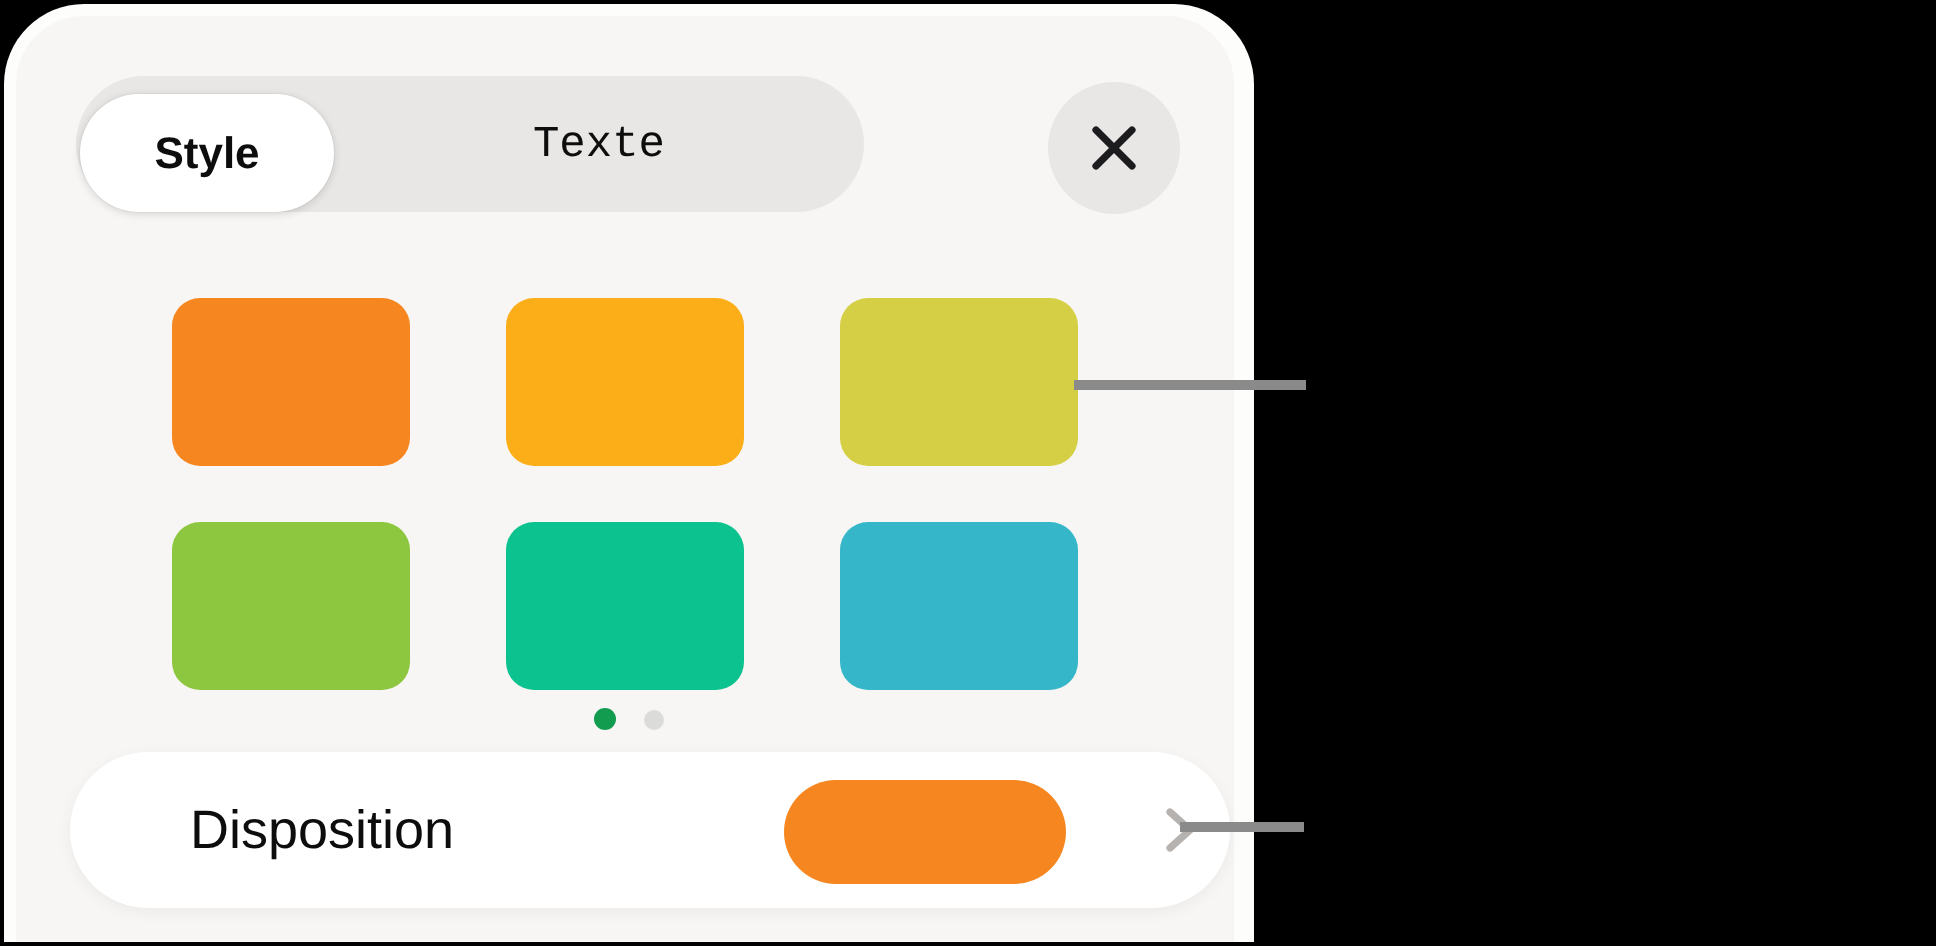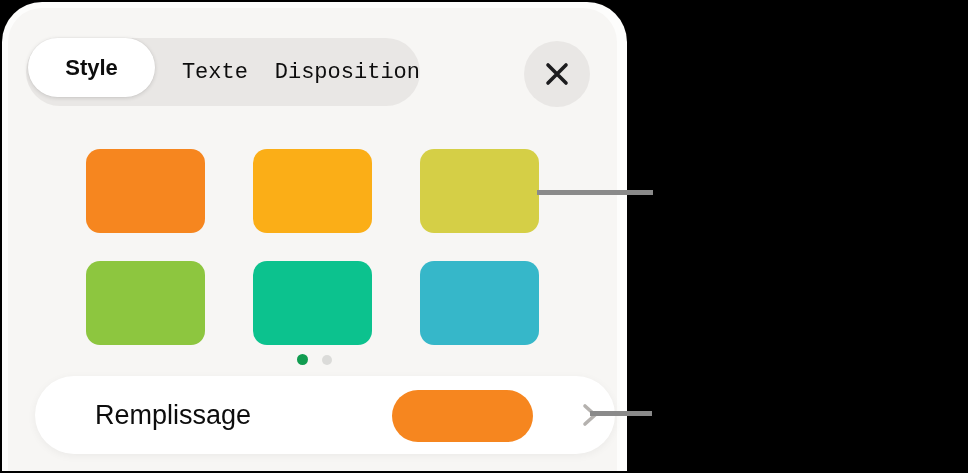--- a/index.html
+++ b/index.html
@@ -23,26 +23,26 @@
   .panel-inner {
     position: absolute;
     left: 6px; top: 6px; right: 10px; bottom: -40px;
     background: #f7f6f4;
     border-radius: 34px;
   }
 
   
   .segmented {
     position: absolute;
-    left: 24px; top: 36px;
+    left: 36px; top: 36px;
     width: 394px; height: 68px;
     background: #e9e7e5;
     border-radius: 34px;
     display: flex;
-    align-items: flex-start;
+    align-items: flex-end;
   }
   .seg {
     height: 100%;
     display: flex;
     align-items: center;
     justify-content: center;
     font-size: 22px;
     color: #0d0d0d;
     cursor: pointer;
     white-space: nowrap;
@@ -139,21 +139,20 @@
 </style>
 </head>
 <body>
 
 <div class="panel">
   <div class="panel-inner"></div>
 
   <div class="segmented">
     <div class="seg selected">Style</div>
     <div class="seg plain">Texte</div>
-    <div class="seg plain">Disposition</div>
   </div>
 
   <div class="close-btn">
     <svg width="30" height="30" viewBox="0 0 30 30">
       <path d="M6 6 L24 24 M24 6 L6 24" stroke="#1c1c1e" stroke-width="3.6" stroke-linecap="round" fill="none"></path>
     </svg>
   </div>
 
   <div class="swatch r1 c1" style="background: rgb(246, 134, 31);"></div>
   <div class="swatch r1 c2" style="background: rgb(251, 174, 23);"></div>
@@ -161,21 +160,21 @@
   <div class="swatch r2 c1" style="background: rgb(141, 198, 63);"></div>
   <div class="swatch r2 c2" style="background: rgb(12, 194, 142);"></div>
   <div class="swatch r2 c3" style="background: rgb(54, 183, 201);"></div>
 
   <div class="dots">
     <span class="dot active" style="background: rgb(17, 156, 80);"></span>
     <span class="dot idle" style="background: rgb(219, 219, 217);"></span>
   </div>
 
   <div class="fill-row">
-    <span class="fill-label">Remplissage</span>
+    <span class="fill-label">Disposition</span>
     <span class="fill-swatch" style="background: rgb(246, 134, 31);"></span>
     <svg class="fill-chevron" width="28" height="28" viewBox="0 0 28 28">
       <path d="M10 5 L20 14 L10 23" stroke="#b5b2af" stroke-width="3.6" stroke-linecap="round" stroke-linejoin="round" fill="none"></path>
     </svg>
   </div>
 </div>
 
 <div class="callout callout-1" style="background: rgb(138, 138, 138);"></div>
 <div class="callout callout-2" style="background: rgb(138, 138, 138);"></div>
 

